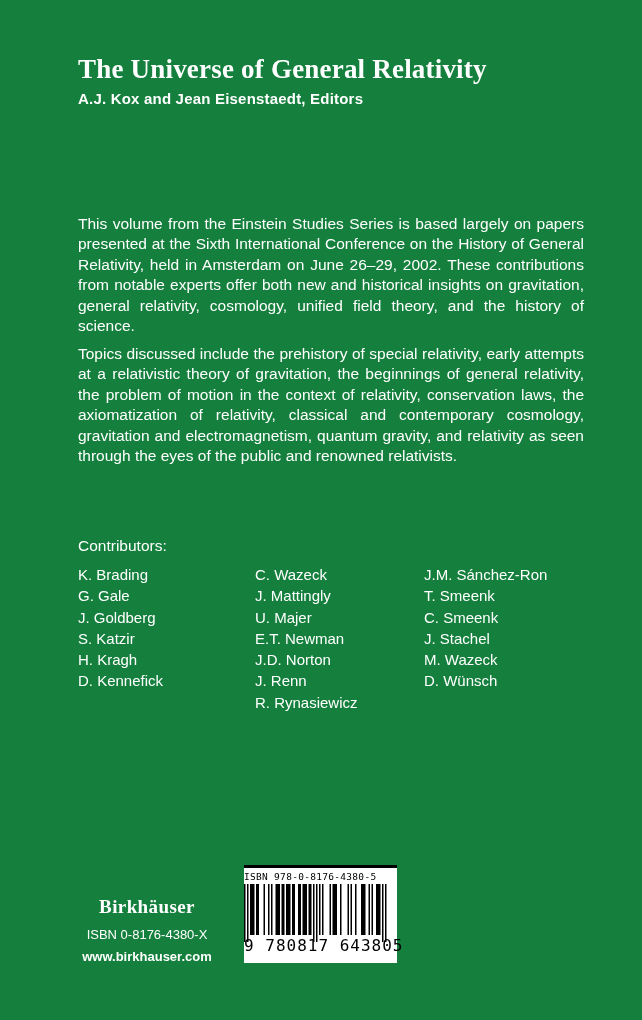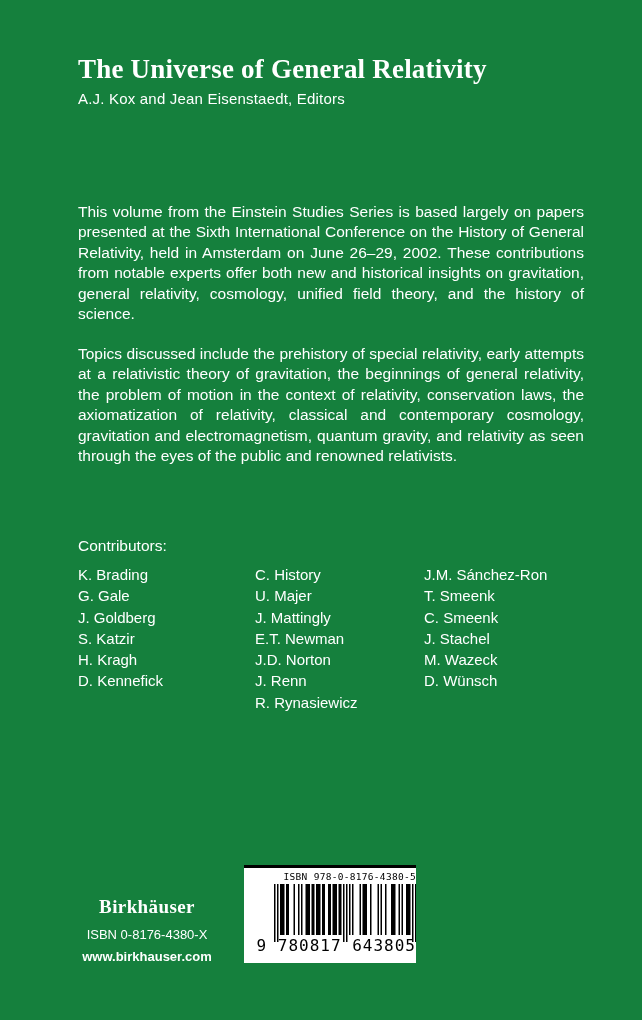--- a/index.html
+++ b/index.html
@@ -24,33 +24,33 @@
     font-size: 27px;
     font-weight: 700;
     letter-spacing: 0.2px;
   }
 
   .editors {
     position: absolute;
     left: 78px;
     top: 90px;
     font-size: 15px;
-    font-weight: 400;
+    font-weight: 700;
     letter-spacing: 0.2px;
   }
 
   .para {
     position: absolute;
     left: 78px;
     width: 506px;
     font-size: 15.5px;
     line-height: 20.4px;
     text-align: justify;
   }
-  .p1 { top: 202px; }
+  .p1 { top: 214px; }
   .p2 { top: 344px; }
 
   .contrib-heading {
     position: absolute;
     left: 78px;
     top: 537px;
     font-size: 15.5px;
   }
 
   .contrib-cols {
@@ -90,27 +90,27 @@
   .pub-web {
     margin-top: 7px;
     font-size: 13px;
     font-weight: 700;
   }
 
   .barcode-box {
     position: absolute;
     left: 244px;
     top: 865px;
-    width: 172px;
+    width: 153px;
     height: 98px;
     background: #ffffff;
     color: #000000;
     display: flex;
     flex-direction: column;
-    align-items: flex-end;
+    align-items: flex-start;
   }
   .barcode-topline {
     width: 100%;
     height: 3px;
     background: #000000;
   }
   .barcode-isbn {
     font-family: "DejaVu Sans Mono", monospace;
     font-size: 9.5px;
     margin-top: 3px;
@@ -146,23 +146,23 @@
   <div class="contrib-cols">
     <ul class="contrib-col c1">
       <li>K. Brading</li>
       <li>G. Gale</li>
       <li>J. Goldberg</li>
       <li>S. Katzir</li>
       <li>H. Kragh</li>
       <li>D. Kennefick</li>
     </ul>
     <ul class="contrib-col c2">
-      <li>C. History</li>
+      <li>C. Wazeck</li>
+      <li>J. Mattingly</li>
       <li>U. Majer</li>
-      <li>J. Mattingly</li>
       <li>E.T. Newman</li>
       <li>J.D. Norton</li>
       <li>J. Renn</li>
       <li>R. Rynasiewicz</li>
     </ul>
     <ul class="contrib-col c3">
       <li>J.M. Sánchez-Ron</li>
       <li>T. Smeenk</li>
       <li>C. Smeenk</li>
       <li>J. Stachel</li>

